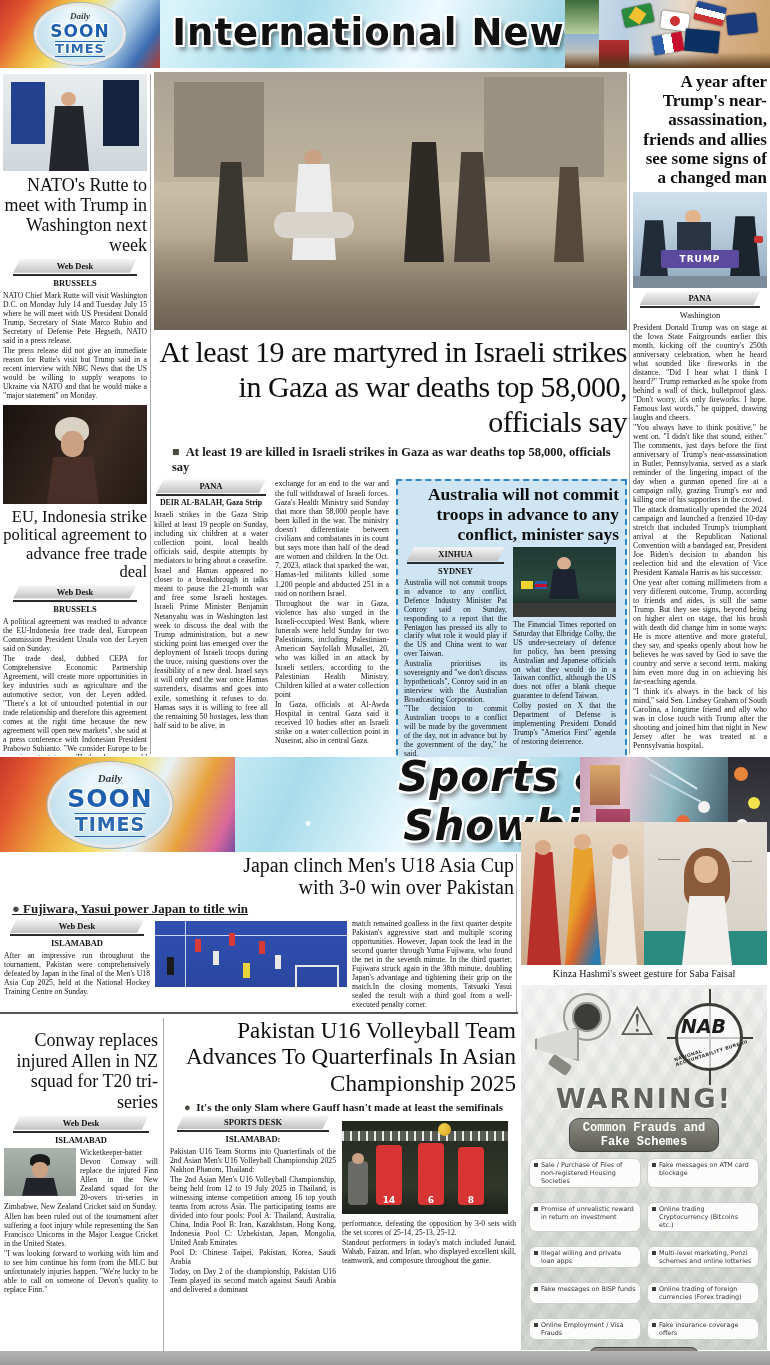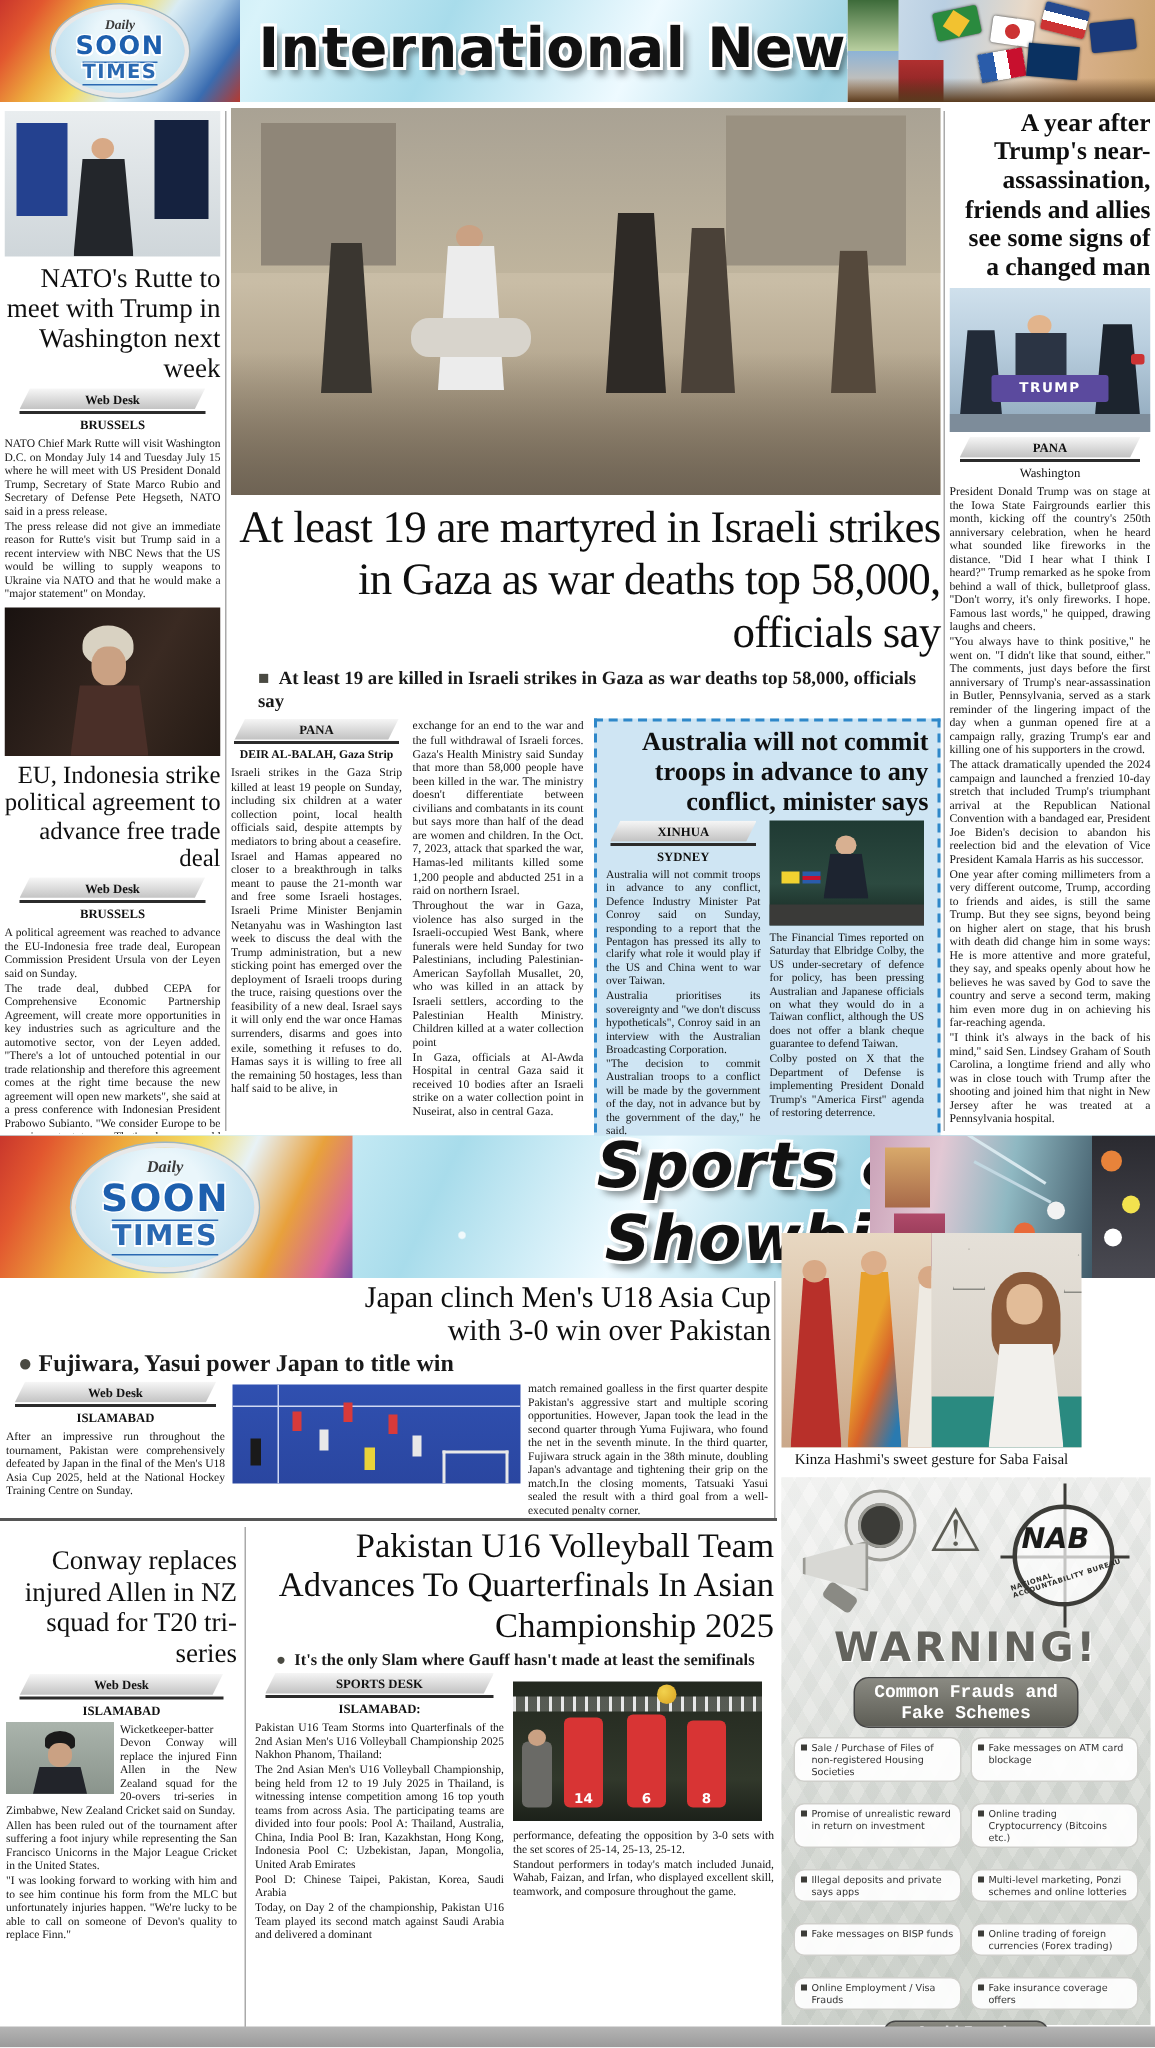--- a/index.html
+++ b/index.html
@@ -253,21 +253,21 @@
 
   <section style="position:absolute; top:852px; left:0; width:770px; height:513px;">
     <div class="vrule" style="left:516px; top:2px; height:158px;"></div>
     <div class="hrule" style="left:0; top:160px; width:518px;"></div>
     <div class="vrule" style="left:163px; top:166px; height:340px;"></div>
 
     <div style="position:absolute; left:4px; top:2px; width:510px; height:156px; overflow:hidden;">
       <h1 class="headline" style="font-size:20px;line-height:1.1;font-weight:normal;">
         <span>Japan clinch Men's U18 Asia Cup</span><br><span>with 3-0 win over Pakistan</span>
       </h1>
-      <div class="subhead" style="font-size:16px;margin:3px 0 2px 8px;">
+      <div class="subhead" style="font-size:13px;margin:3px 0 2px 8px;text-decoration:underline;">
         <span class="dot">● </span><span>Fujiwara, Yasui power Japan to title win</span>
       </div>
       <div style="display:flex; gap:5px;">
         <div style="width:146px;">
           <div class="byline-wrap" style="width:92%;margin-top:0;">
               <div class="byline">Web Desk</div>
             </div>
           <div class="dateline">ISLAMABAD</div>
           <div class="body-txt" style="font-size:7.7px;">
             <p>After an impressive run throughout the tournament, Pakistan were comprehensively defeated by Japan in the final of the Men's U18 Asia Cup 2025, held at the National Hockey Training Centre on Sunday.</p>
@@ -287,21 +287,21 @@
           <div style="position:absolute;left:140px;bottom:0;width:44px;height:22px;border:2px solid #e8e8e8;border-bottom:none;"></div>
         </div>
         <div style="width:160px;">
           <div class="body-txt" style="font-size:7.7px;">
             <p>match remained goalless in the first quarter despite Pakistan's aggressive start and multiple scoring opportunities. However, Japan took the lead in the second quarter through Yuma Fujiwara, who found the net in the seventh minute. In the third quarter, Fujiwara struck again in the 38th minute, doubling Japan's advantage and tightening their grip on the match.In the closing moments, Tatsuaki Yasui sealed the result with a third goal from a well-executed penalty corner.</p>
           </div>
         </div>
       </div>
     </div>
 
-    <figure style="position:absolute; left:521px; top:-30px; width:200px;">
+    <figure style="position:absolute; left:521px; top:-30px; width:246px;">
       <div style="display:flex;">
         <div class="ph" style="width:123px;height:143px;background:linear-gradient(#e8d8c2,#caa88a);">
           <div style="position:absolute;left:6px;top:30px;width:34px;height:113px;background:#b8302a;clip-path:polygon(25% 0,75% 0,100% 100%,0 100%);"></div>
           <div style="position:absolute;left:14px;top:18px;width:16px;height:15px;background:#d8a986;border-radius:50%;"></div>
           <div style="position:absolute;left:44px;top:26px;width:36px;height:117px;background:linear-gradient(110deg,#e8a12c 40%,#d8642a 60%,#2a7ab0 90%);clip-path:polygon(25% 0,75% 0,100% 100%,0 100%);"></div>
           <div style="position:absolute;left:53px;top:12px;width:17px;height:16px;background:#dcae8a;border-radius:50%;"></div>
           <div style="position:absolute;left:84px;top:34px;width:32px;height:109px;background:#eeeae2;clip-path:polygon(25% 0,75% 0,100% 100%,0 100%);"></div>
           <div style="position:absolute;left:91px;top:22px;width:16px;height:15px;background:#d8a986;border-radius:50%;"></div>
         </div>
         <div class="ph" style="width:123px;height:143px;background:linear-gradient(#e5e0d8,#d4cec4);">
@@ -398,21 +398,21 @@
         <div class="fraud-item">
             <span class="sq"></span>
             <span>Promise of unrealistic reward in return on investment</span>
           </div>
         <div class="fraud-item">
             <span class="sq"></span>
             <span>Online trading Cryptocurrency (Bitcoins etc.)</span>
           </div>
         <div class="fraud-item">
             <span class="sq"></span>
-            <span>Illegal deposits and private says apps</span>
+            <span>Illegal willing and private loan apps</span>
           </div>
         <div class="fraud-item">
             <span class="sq"></span>
             <span>Multi-level marketing, Ponzi schemes and online lotteries</span>
           </div>
         <div class="fraud-item">
             <span class="sq"></span>
             <span>Fake messages on BISP funds</span>
           </div>
         <div class="fraud-item">

